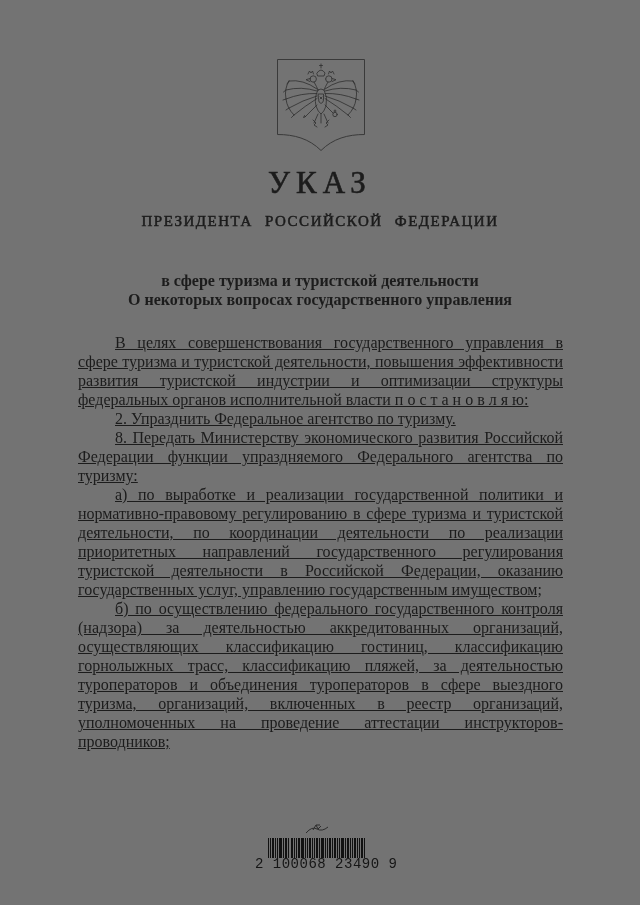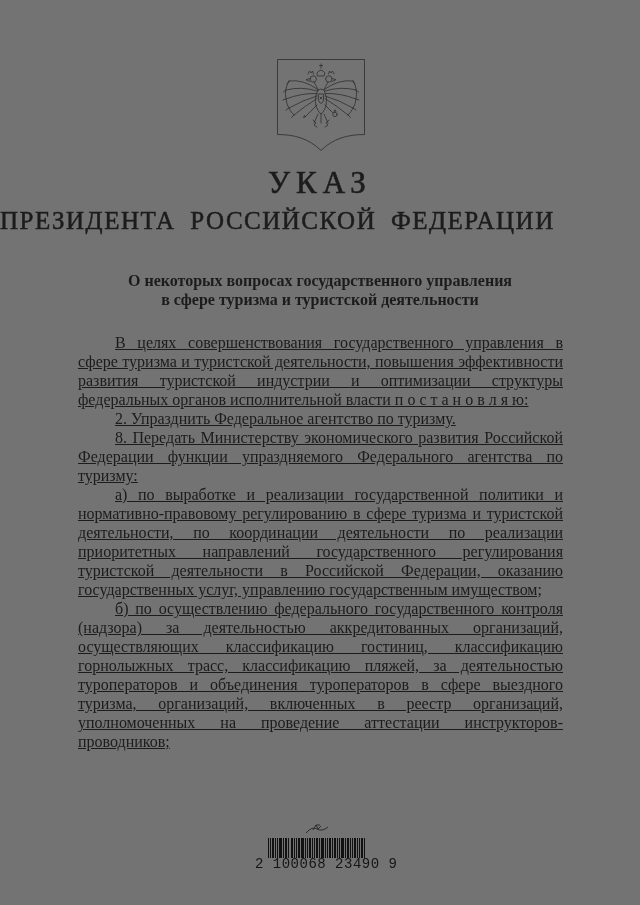--- a/index.html
+++ b/index.html
@@ -21,22 +21,22 @@
     position:absolute;left:0;top:165px;width:640px;
     text-align:center;
     font-size:31px;line-height:36px;
     letter-spacing:6px;
     font-weight:normal;
     -webkit-text-stroke:0.6px #1c1c1c;
     margin:0;
   }
   .doc-subtitle{
     position:absolute;left:0;top:209px;width:640px;
-    text-align:left;
-    font-size:25px;line-height:24px;
+    text-align:center;
+    font-size:15px;line-height:24px;
     letter-spacing:1.5px;word-spacing:7px;
     -webkit-text-stroke:0.5px #1c1c1c;
     margin:0;
   }
   .doc-heading{
     position:absolute;left:0;top:271px;width:640px;
     text-align:center;
     font-weight:bold;
     font-size:16px;line-height:19px;
     margin:0;
@@ -108,22 +108,22 @@
         <circle cx="58" cy="55.5" r="2.2"></circle>
         <path d="M58,52.5 v-1.5 M57,52 h2"></path>
       </g>
     </svg>
   </div>
 
   <h1 class="doc-title">УКАЗ</h1>
   <div class="doc-subtitle">ПРЕЗИДЕНТА РОССИЙСКОЙ ФЕДЕРАЦИИ</div>
 
   <div class="doc-heading">
+    <div>в сфере туризма и туристской деятельности</div>
     <div>О некоторых вопросах государственного управления</div>
-    <div>в сфере туризма и туристской деятельности</div>
   </div>
 
   <div class="body-text">
     <p>В целях совершенствования государственного управления в сфере туризма и туристской деятельности, повышения эффективности развития туристской индустрии и оптимизации структуры федеральных органов исполнительной власти п о с т а н о в л я ю:</p>
     <p>2. Упразднить Федеральное агентство по туризму.</p>
     <p>8. Передать Министерству экономического развития Российской Федерации функции упраздняемого Федерального агентства по туризму:</p>
     <p>а) по выработке и реализации государственной политики и нормативно-правовому регулированию в сфере туризма и туристской деятельности, по координации деятельности по реализации приоритетных направлений государственного регулирования туристской деятельности в Российской Федерации, оказанию государственных услуг, управлению государственным имуществом;</p>
     <p>б) по осуществлению федерального государственного контроля (надзора) за деятельностью аккредитованных организаций, осуществляющих классификацию гостиниц, классификацию горнолыжных трасс, классификацию пляжей, за деятельностью туроператоров и объединения туроператоров в сфере выездного туризма, организаций, включенных в реестр организаций, уполномоченных на проведение аттестации инструкторов-проводников;</p>
   </div>
 

